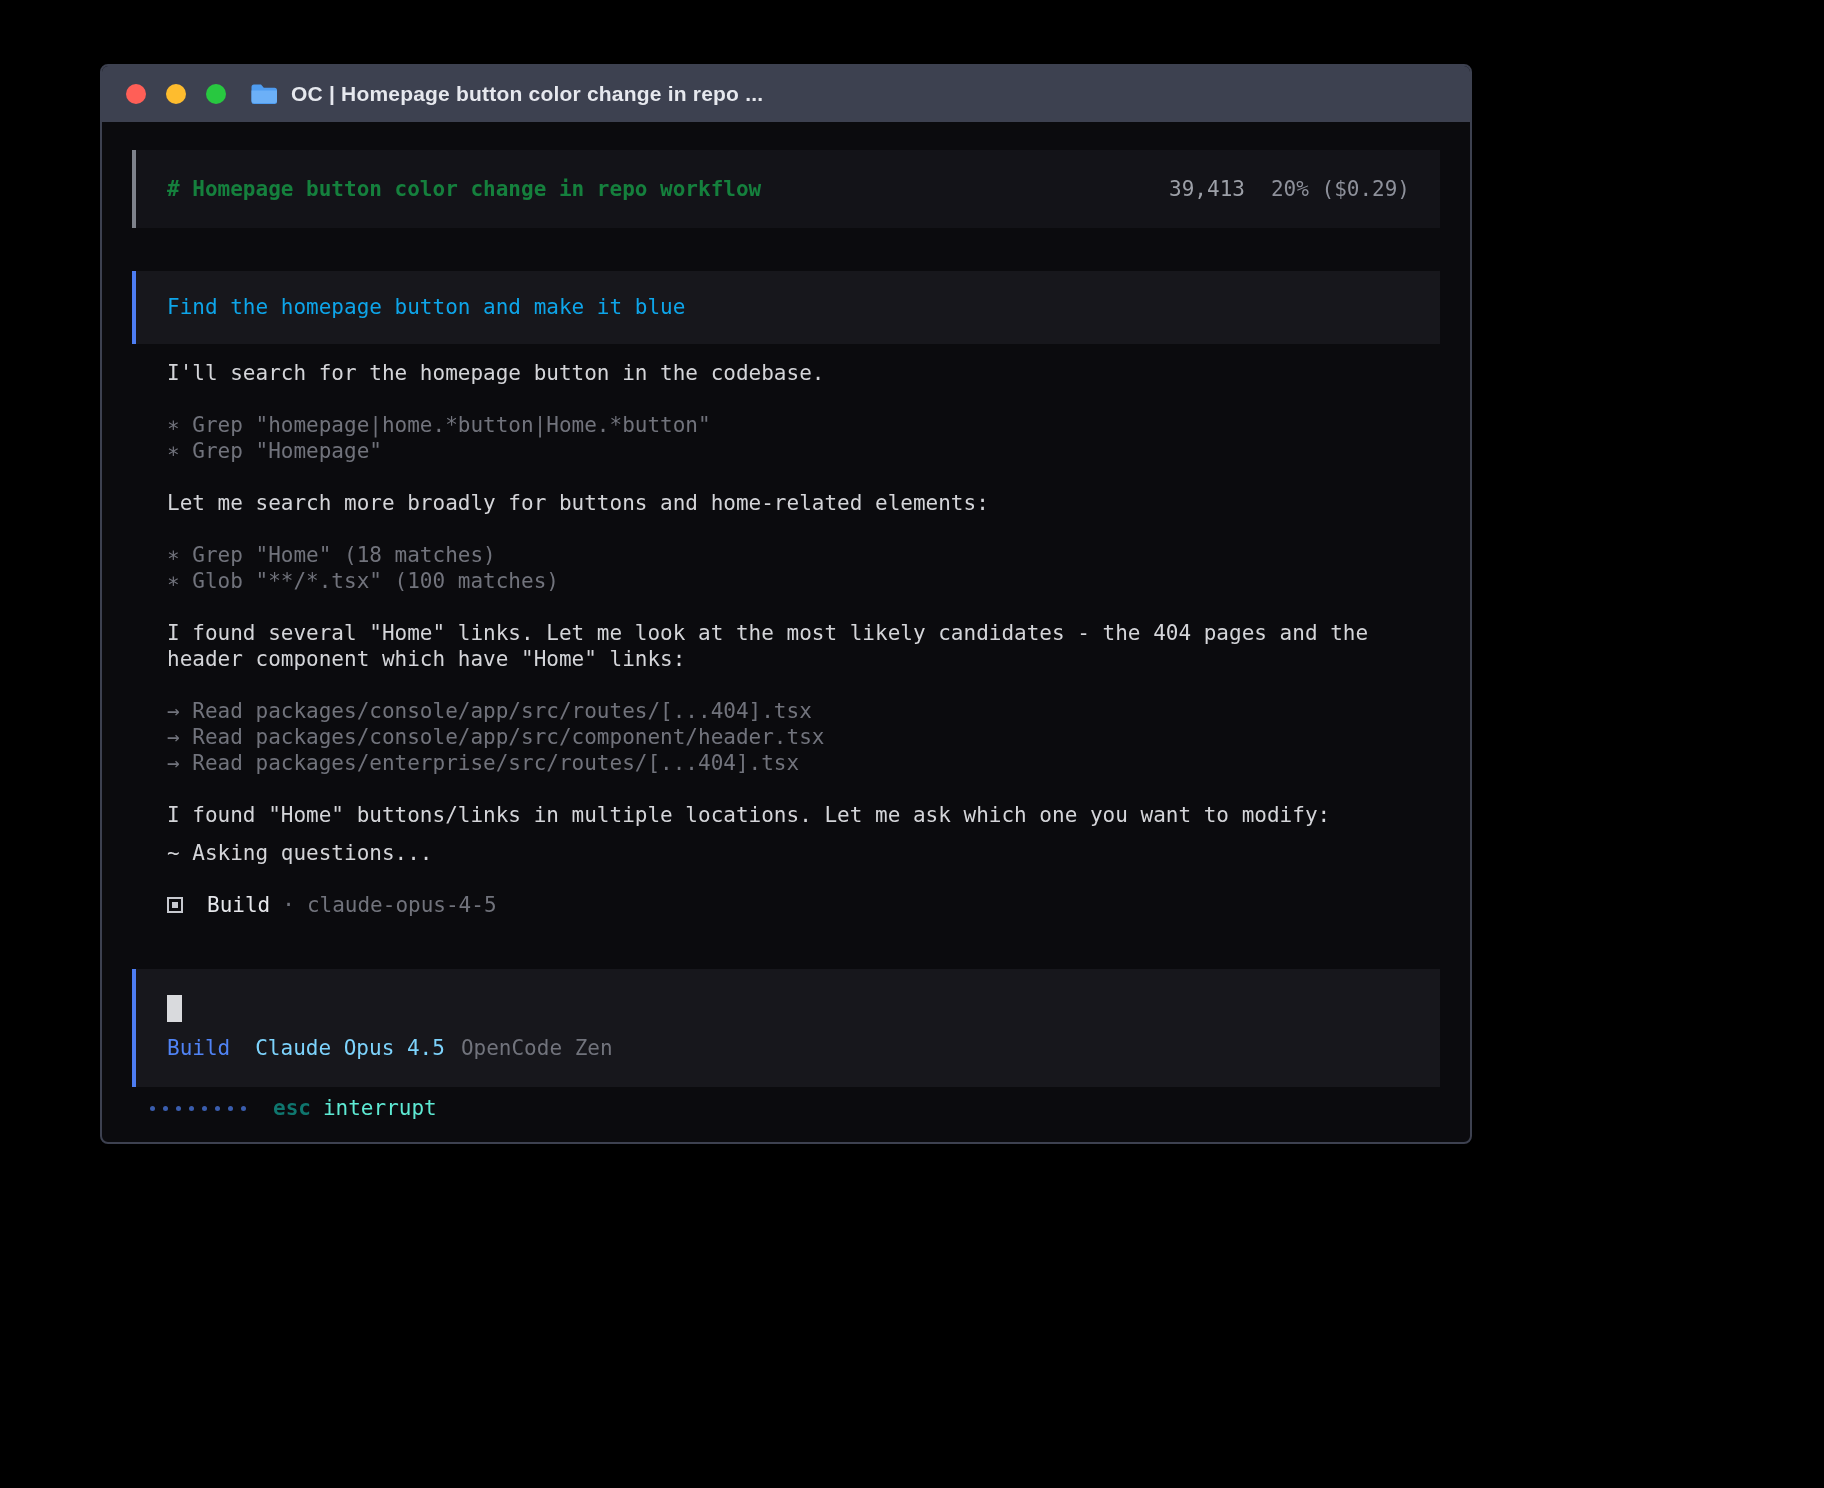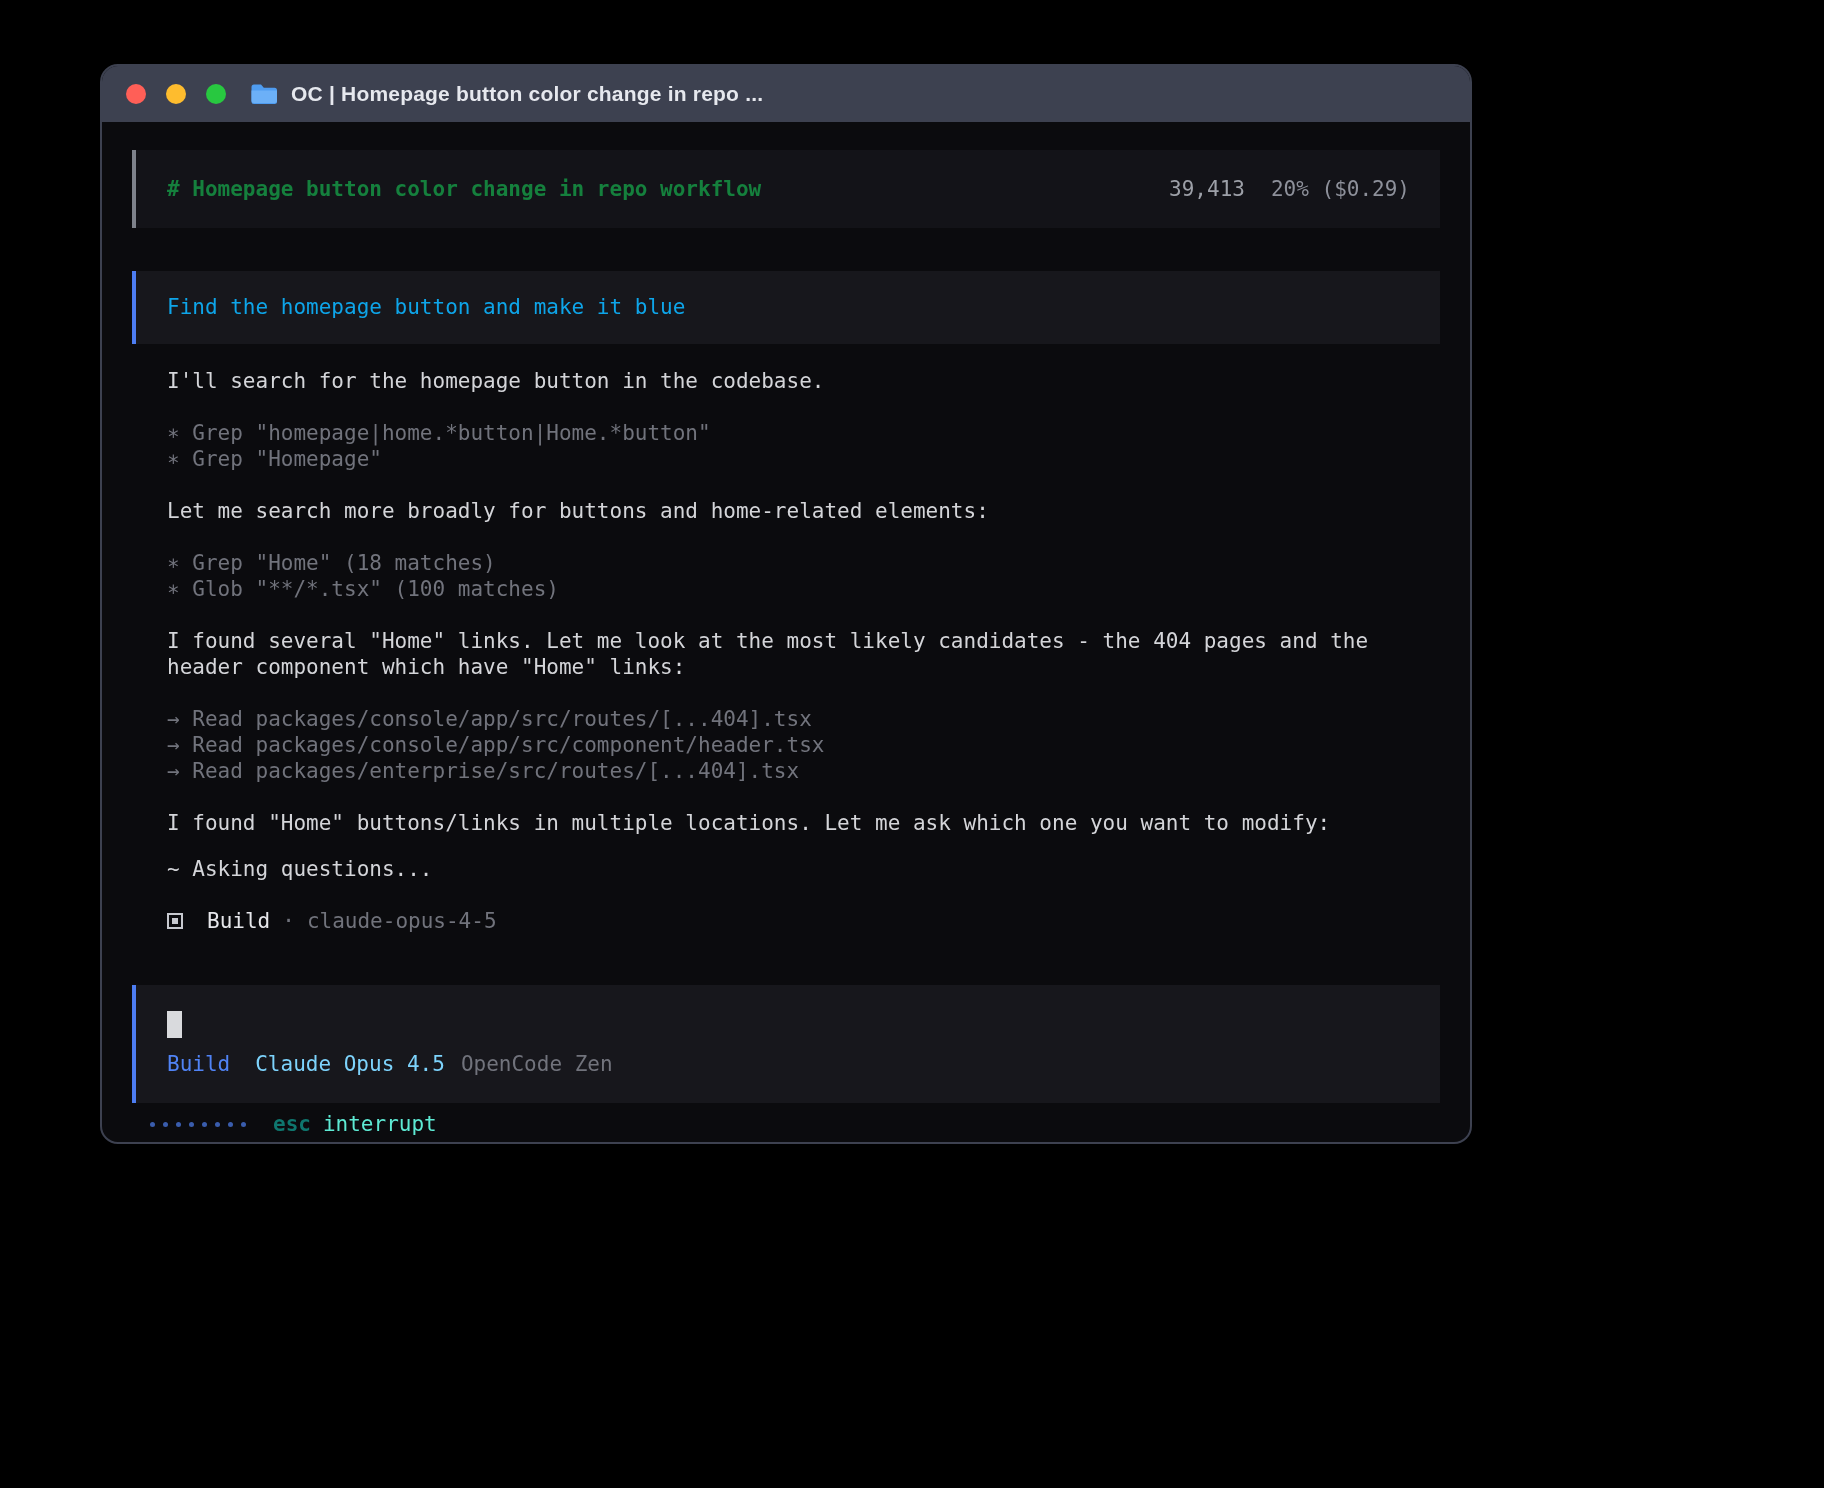--- a/index.html
+++ b/index.html
@@ -1,21 +1,21 @@
 <!DOCTYPE html>
 <html><head>
 <meta charset="utf-8">
 <style>
   * { margin:0; padding:0; box-sizing:border-box; }
   html,body { width:1824px; height:1488px; background:#000; overflow:hidden; }
   body { font-family:"DejaVu Sans Mono","Liberation Mono",monospace; }
 
   .window {
     position:absolute; left:100px; top:64px; width:1372px; height:1080px;
-    background:#0b0b0e; border:2px solid #3d4150; border-radius:18px;
+    background:#0b0b0e; border:2px solid #3d4150; border-radius:8px;
     overflow:hidden; display:flex; flex-direction:column;
   }
 
   
   .titlebar {
     height:56px; flex:none; background:#3d4150;
     display:flex; align-items:center; padding:0 20px;
     font-family:"Liberation Sans","DejaVu Sans",sans-serif;
   }
   .traffic { display:flex; gap:20px; margin-left:4px; }
@@ -39,21 +39,21 @@
   .session-stats { display:flex; gap:26px; font-weight:normal; }
   .stat-tokens { color:#9da0a8; }
   .stat-usage { color:#8d909a; }
 
   .user-block {
     margin-top:43px; background:#17171c; border-left:4px solid #4d7df2;
     padding:23px 30px 24px 31px; color:#0ea5e9;
   }
 
   .transcript { padding:4px 60px 1px 35px; }
-  .msg { margin:20px 0; color:#d4d5d9; }
+  .msg { margin:12px 0; color:#d4d5d9; }
   .tool-group { margin:26px 0; color:#71737c; }
   .tool-line { line-height:26px; }
 
   .agent-line { margin:26px 0; display:flex; align-items:center; }
   .agent-icon {
     width:16px; height:16px; border:2px solid #c7c9cf; flex:none;
     display:flex; align-items:center; justify-content:center;
   }
   .agent-icon i { display:block; width:6px; height:6px; background:#c7c9cf; }
   .agent-name { margin-left:24px; color:#e6e7eb; }

